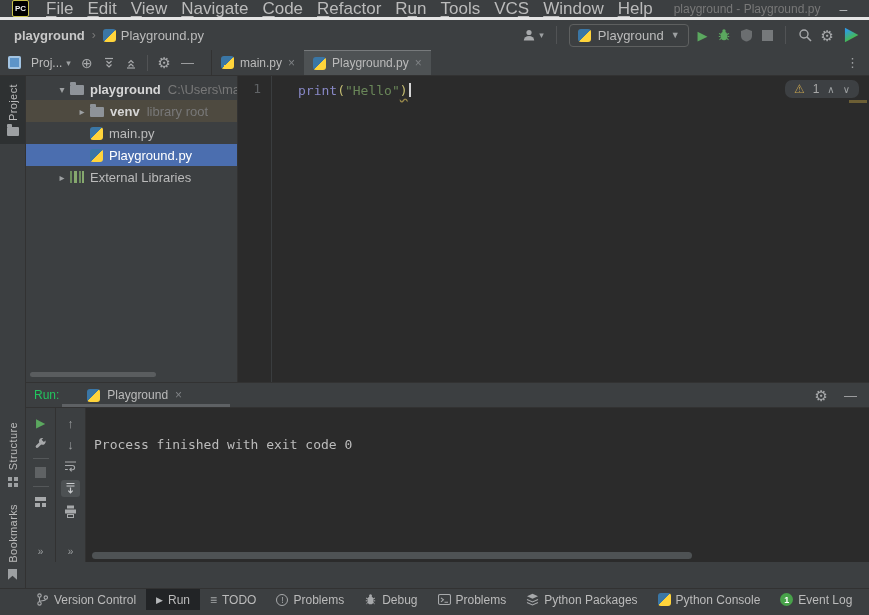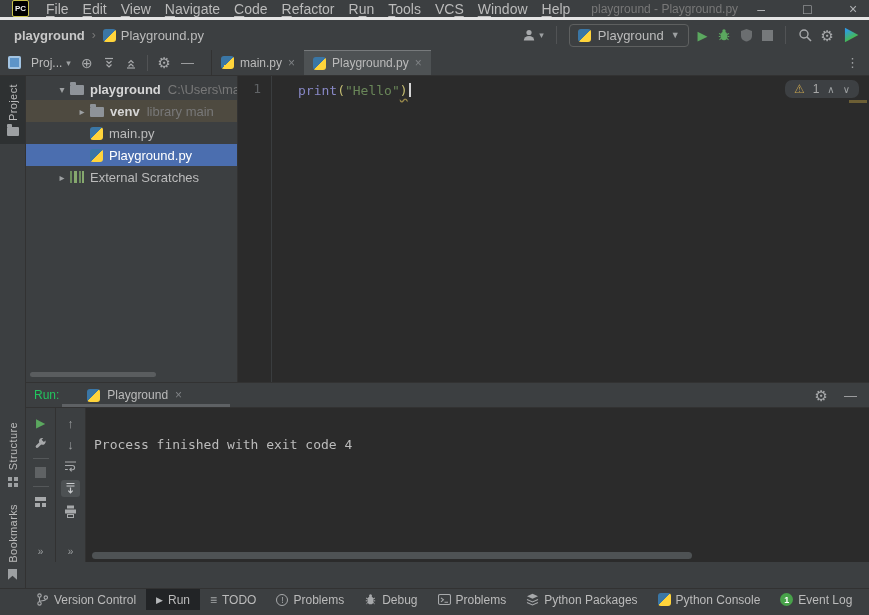--- a/index.html
+++ b/index.html
@@ -5,21 +5,21 @@
 * { margin:0; padding:0; box-sizing:border-box; }
 html,body { width:869px; height:615px; overflow:hidden; }
 body { font-family:"Liberation Sans","DejaVu Sans",sans-serif; font-size:13px; color:#bbbbbb; background:#2b2b2b; }
 u { text-underline-offset:2px; }
 .app { width:869px; height:615px; display:flex; flex-direction:column; background:#3c3f41; }
 .ic { display:inline-block; flex:none; }
 
 
 .titlebar { height:20px; flex:none; display:flex; align-items:center; background:#3c3f41; border-bottom:3px solid #e5e5e5; padding-left:12px; }
 .pc-logo { width:17px; height:17px; flex:none; background:#000; border:1px solid #c8c24b; border-radius:2px; color:#f0f0f0; font-size:8px; font-weight:bold; display:flex; align-items:center; justify-content:center; margin-right:10px; }
-.menu-item { padding:0 7px; font-size:14px; color:#bbbbbb; cursor:default; }
+.menu-item { padding:0 7px; font-size:17px; color:#bbbbbb; cursor:default; }
 .win-title { color:#787878; font-size:12px; margin-left:14px; white-space:nowrap; }
 .win-controls { margin-left:auto; display:flex; height:100%; }
 .win-btn { width:46px; height:100%; display:flex; align-items:center; justify-content:center; color:#afb1b3; font-size:14px; }
 
 
 .toolbar { height:30px; flex:none; display:flex; align-items:center; padding:0 10px 0 14px; background:#3c3f41; }
 .crumb-project { font-weight:bold; color:#c8c8c8; }
 .crumb-sep { color:#787878; margin:0 7px; font-size:12px; }
 .crumb-file { color:#bbbbbb; margin-left:5px; }
 .tb-right { margin-left:auto; display:flex; align-items:center; gap:9px; }
@@ -253,36 +253,36 @@
               <div class="tree-row" style="padding-left: 28px;">
                 <span class="chevron">▾</span>
                 <span class="ic ic-folder"></span>
                 <span class="tree-label bold">playground</span>
                 <span class="tree-suffix">C:\Users\marki\Pych</span>
               </div>
               <div class="tree-row library" style="padding-left: 48px;">
                 <span class="chevron">▸</span>
                 <span class="ic ic-folder"></span>
                 <span class="tree-label bold">venv</span>
-                <span class="tree-suffix">library main</span>
+                <span class="tree-suffix">library root</span>
               </div>
               <div class="tree-row" style="padding-left: 48px;">
                 <span class="chevron"></span>
                 <span class="py-ic"></span>
                 <span class="tree-label">main.py</span>
               </div>
               <div class="tree-row selected" style="padding-left: 48px;">
                 <span class="chevron"></span>
                 <span class="py-ic"></span>
                 <span class="tree-label">Playground.py</span>
               </div>
               <div class="tree-row" style="padding-left: 28px;">
                 <span class="chevron">▸</span>
                 <span class="ic ic-libraries"></span>
-                <span class="tree-label">External Scratches</span>
+                <span class="tree-label">External Libraries</span>
               </div>
             </div>
           <div class="proj-hscroll"></div>
         </div>
 
         <div class="editor">
           <div class="gutter">
             <span>1</span>
           </div>
           <div class="code-area"><span><span class="tok-func">print</span><span class="tok-paren">(</span><span class="tok-string">"Hello"</span><span class="tok-paren tok-warn">)</span></span><span class="caret"></span></div>
@@ -341,21 +341,21 @@
             <svg width="13" height="13">
                 <rect x="3" y="0.5" width="7" height="3" fill="#a7a9ab"></rect>
                 <rect x="1" y="4.5" width="11" height="4" fill="#a7a9ab"></rect>
                 <rect x="3.5" y="9.5" width="6" height="3" fill="none" stroke="#a7a9ab"></rect>
               </svg>
             <span class="rt-more">»</span>
           </div>
           <div class="console">
             <div>
                 <div class="console-line">&nbsp;</div>
-                <div class="console-line">Process finished with exit code 4</div>
+                <div class="console-line">Process finished with exit code 0</div>
               </div>
             <div class="console-hscroll"></div>
           </div>
         </div>
       </div>
     </div>
   </div>
 
   <div class="toolwindow-bar">
       <div class="twb-item">

